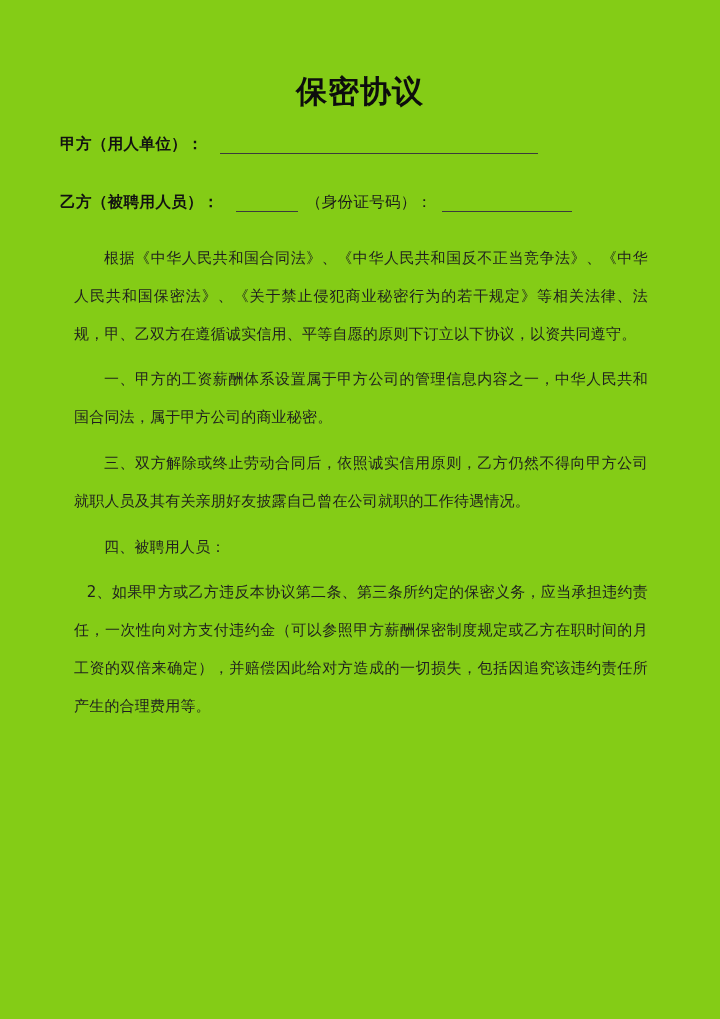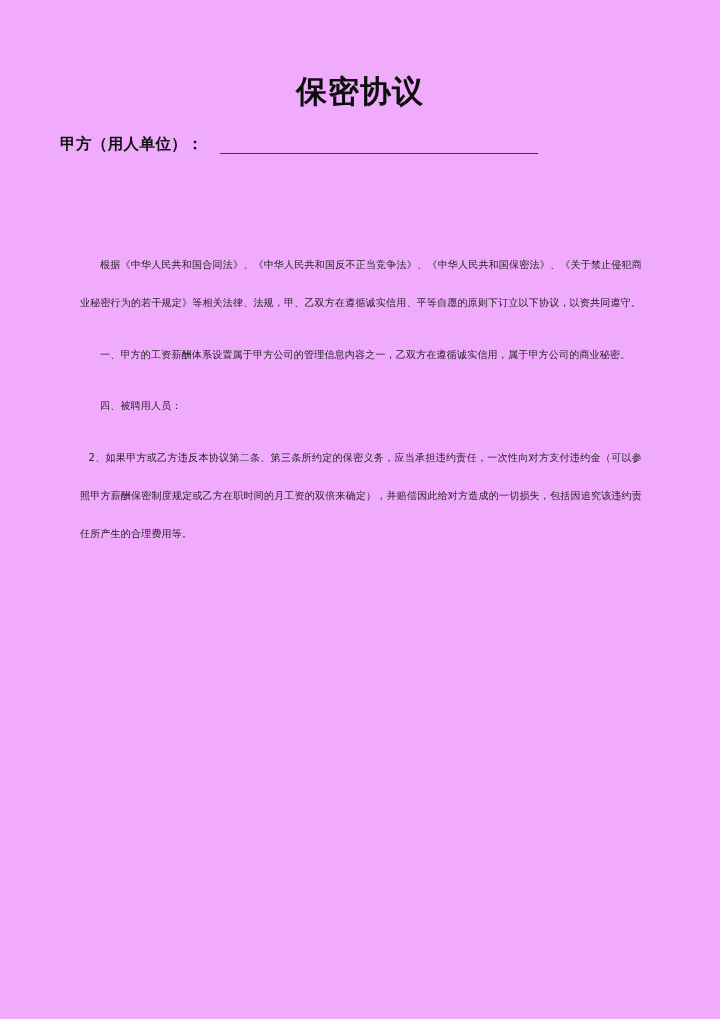--- a/index.html
+++ b/index.html
@@ -15,21 +15,21 @@
     color: #1a1a1a;
     overflow: hidden;
   }
 
   .page {
     position: absolute;
     top: 0;
     left: 0;
     width: 720px;
     height: 1019px;
-    background: #f0abfc;
+    background: #84cc16;
   }
 
   
   .doc-title {
     position: absolute;
     top: 74px;
     left: 0;
     width: 720px;
     text-align: center;
     font-size: 31px;
@@ -77,48 +77,55 @@
   }
 
   
   .body-text {
     position: absolute;
     top: 232px;
     left: 66px;
     width: 590px;
   }
   .para {
-    font-size: 10px;
+    font-size: 15px;
     line-height: 37.8px;
     color: #1f1f1f;
     text-align: justify;
     text-justify: inter-ideograph;
     letter-spacing: 0.2px;
-    margin: 14px;
+    margin: 8px;
   }
   .indent-2 { text-indent: 2em; }
   .indent-1 { text-indent: 0.85em; }
 </style>
 </head>
 <body>
 
 <div class="page">
 
   <div class="doc-title">保密协议</div>
 
   <div class="party-block">
 
     <div class="party-row">
       <span class="party-label">甲方（用人单位）：</span>
       <span class="fill-line fill-long"></span>
     </div>
 
+    <div class="party-row">
+      <span class="party-label">乙方（被聘用人员）：</span>
+      <span class="fill-line fill-short"></span>
+      <span class="party-mid">（身份证号码）：</span>
+      <span class="fill-line fill-id"></span>
+    </div>
 
   </div>
 
   <div class="body-text">
     <p class="para indent-2">根据《中华人民共和国合同法》、《中华人民共和国反不正当竞争法》、《中华人民共和国保密法》、《关于禁止侵犯商业秘密行为的若干规定》等相关法律、法规，甲、乙双方在遵循诚实信用、平等自愿的原则下订立以下协议，以资共同遵守。</p>
-    <p class="para indent-2">一、甲方的工资薪酬体系设置属于甲方公司的管理信息内容之一，乙双方在遵循诚实信用，属于甲方公司的商业秘密。</p>
+    <p class="para indent-2">一、甲方的工资薪酬体系设置属于甲方公司的管理信息内容之一，中华人民共和国合同法，属于甲方公司的商业秘密。</p>
+    <p class="para indent-2">三、双方解除或终止劳动合同后，依照诚实信用原则，乙方仍然不得向甲方公司就职人员及其有关亲朋好友披露自己曾在公司就职的工作待遇情况。</p>
     <p class="para indent-2">四、被聘用人员：</p>
     <p class="para indent-1">2、如果甲方或乙方违反本协议第二条、第三条所约定的保密义务，应当承担违约责任，一次性向对方支付违约金（可以参照甲方薪酬保密制度规定或乙方在职时间的月工资的双倍来确定），并赔偿因此给对方造成的一切损失，包括因追究该违约责任所产生的合理费用等。</p>
   </div>
 
 </div>
 
 </body></html>

